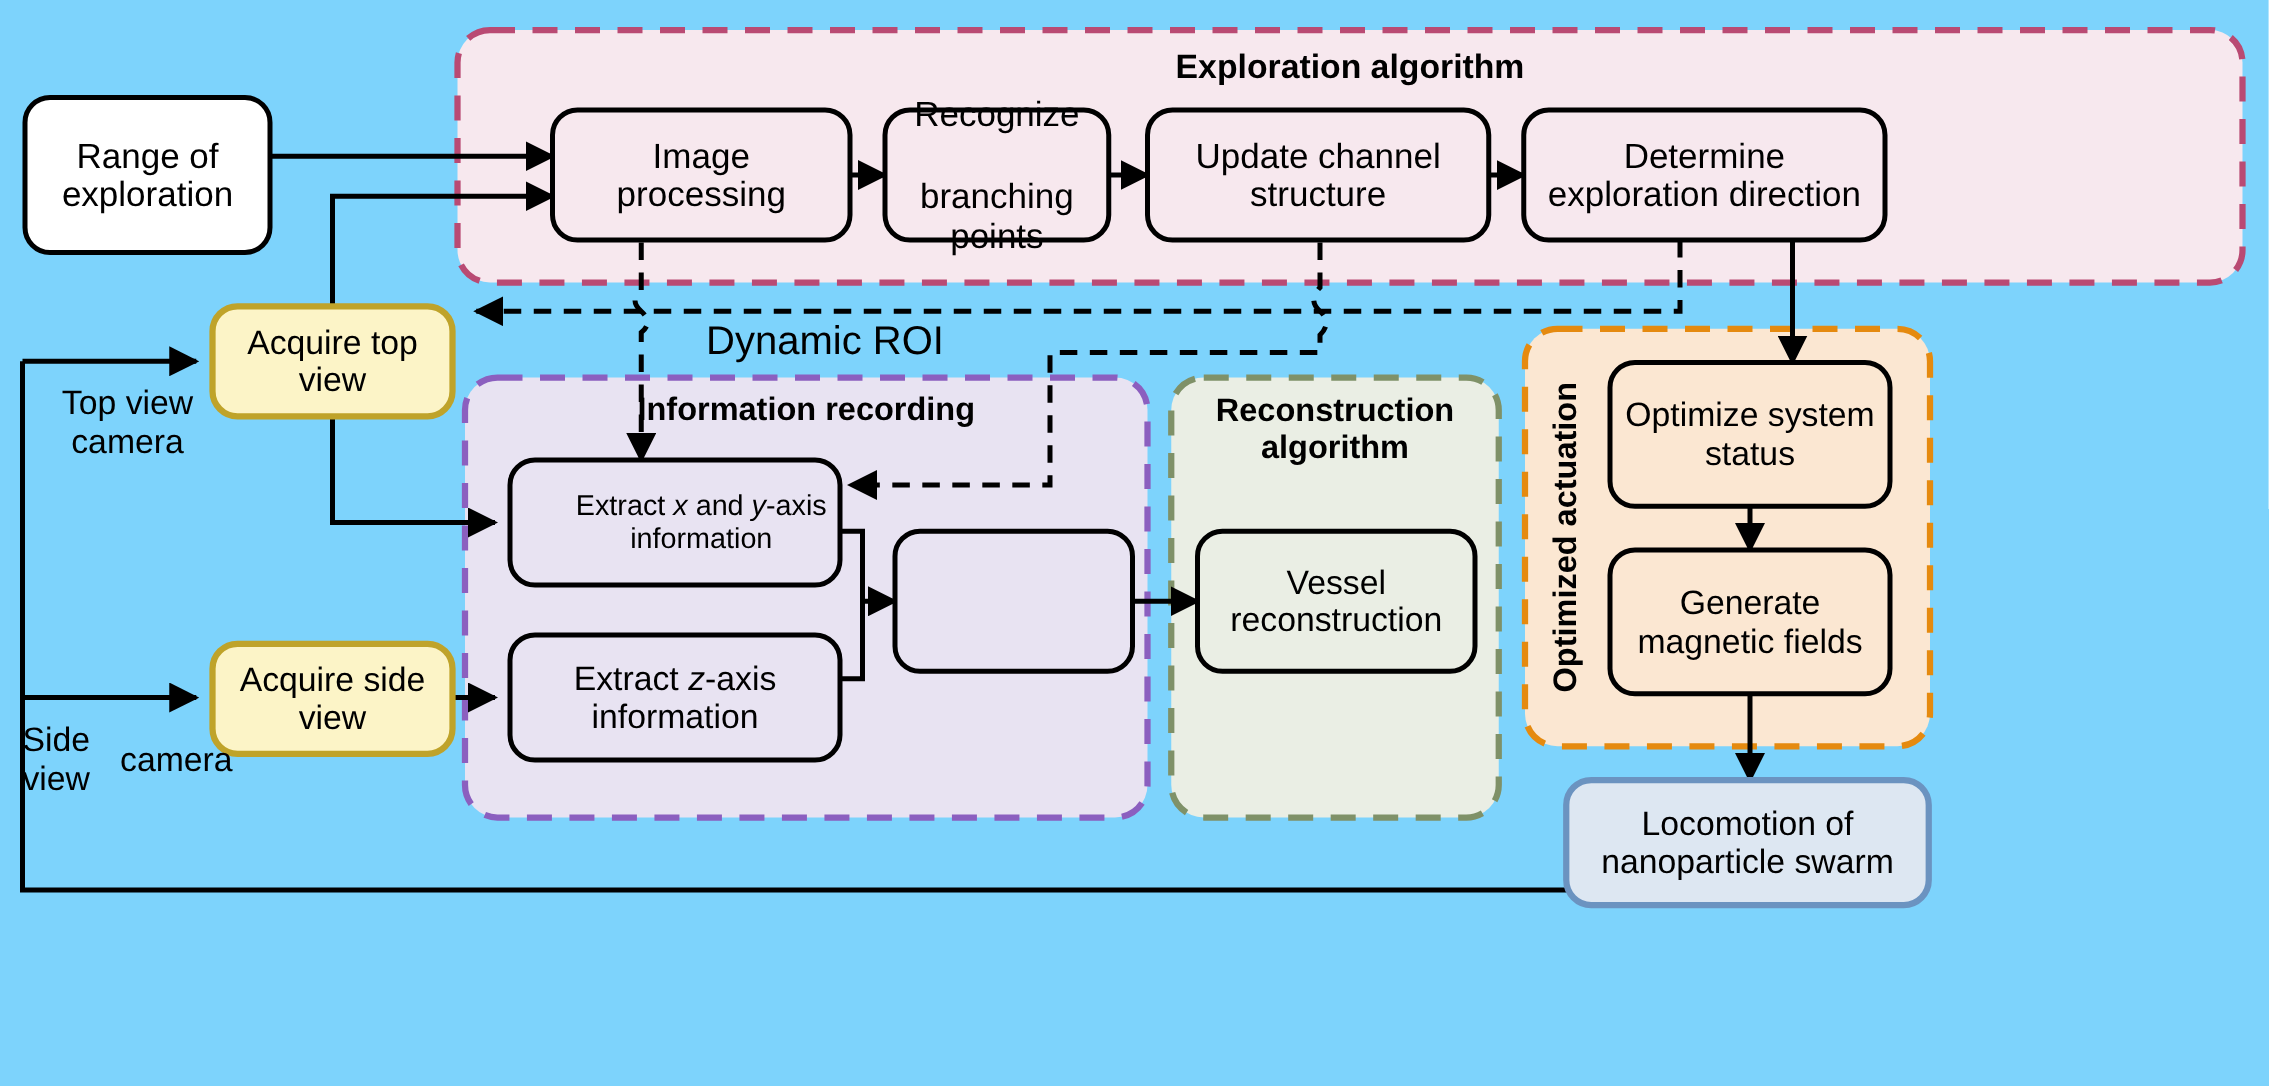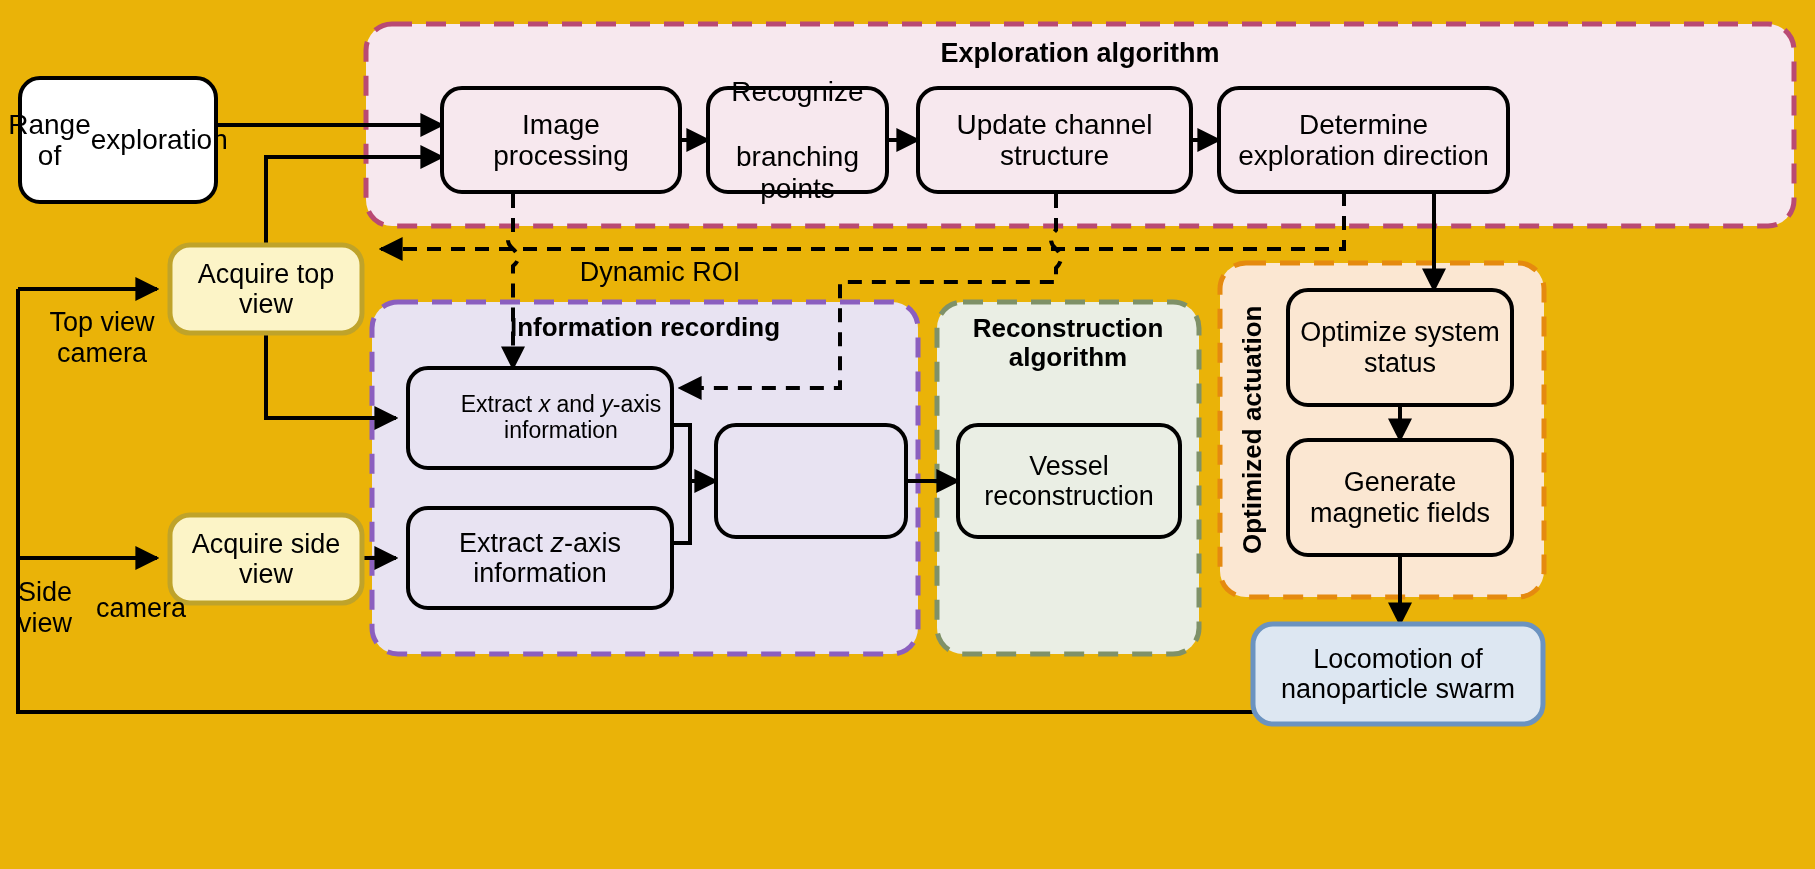--- a/index.html
+++ b/index.html
@@ -1,17 +1,17 @@
 <!DOCTYPE html>
 <html><head>
 <meta charset="utf-8">
 <style>
   html,body{margin:0;padding:0;background:#ffffff;}
   body{font-family:"Liberation Sans", sans-serif;}
-  #stage{position:relative;width:1815px;height:869px;background:#eab308;overflow:hidden;}
+  #stage{position:relative;width:1815px;height:869px;background:#7dd3fc;overflow:hidden;}
   svg{position:absolute;left:0;top:0;width:1815px;height:869px;}
   .boxlabel{
     position:absolute;display:flex;align-items:center;justify-content:center;
     text-align:center;line-height:1.12;color:#000;pointer-events:none;
     font-family:"Liberation Sans", sans-serif;
   }
   .grouplabel{
     position:absolute;display:flex;align-items:center;justify-content:center;
     text-align:center;line-height:1.12;color:#000;font-weight:bold;
     font-family:"Liberation Sans", sans-serif;
@@ -127,21 +127,21 @@
 
   <div class="grouplabel" style="left:937px;top:306px;width:262px;height:74px;font-size:26px;flex-direction:column;">
     <span>Reconstruction</span>
     <span>algorithm</span>
   </div>
 
   <div class="vertlabel" style="left:1232px;top:272px;width:40px;height:316px;font-size:26px;">
     <span>Optimized actuation</span>
   </div>
 
-  <div class="boxlabel" style="left:20px;top:78px;width:196px;height:124px;font-size:28px;flex-direction:row;">
+  <div class="boxlabel" style="left:20px;top:78px;width:196px;height:124px;font-size:28px;flex-direction:column;">
     <span>Range of</span>
     <span>exploration</span>
   </div>
 
   <div class="boxlabel" style="left:442px;top:88px;width:238px;height:104px;font-size:28px;flex-direction:column;">
     <span>Image</span>
     <span>processing</span>
   </div>
 
   <div class="boxlabel" style="left:702px;top:88px;width:191px;height:104px;font-size:28px;flex-direction:column;gap:34px;">
@@ -193,21 +193,21 @@
   <div class="boxlabel" style="left:1284px;top:440px;width:232px;height:115px;font-size:27px;flex-direction:column;">
     <span>Generate</span>
     <span>magnetic fields</span>
   </div>
 
   <div class="boxlabel" style="left:1249px;top:624px;width:298px;height:100px;font-size:27px;flex-direction:column;">
     <span>Locomotion of</span>
     <span>nanoparticle swarm</span>
   </div>
 
-  <div class="edgelabel" style="left:540px;top:254px;width:240px;height:36px;font-size:27px;">
+  <div class="edgelabel" style="left:540px;top:254px;width:240px;height:36px;font-size:32px;">
     <span>Dynamic ROI</span>
   </div>
 
   <div class="edgelabel" style="left:26px;top:300px;width:152px;height:76px;font-size:27px;flex-direction:column;">
     <span>Top view</span>
     <span>camera</span>
   </div>
 
   <div class="edgelabel" style="left:26px;top:570px;width:152px;height:76px;font-size:27px;flex-direction:row;gap:24px;">
     <span>Side view</span>

